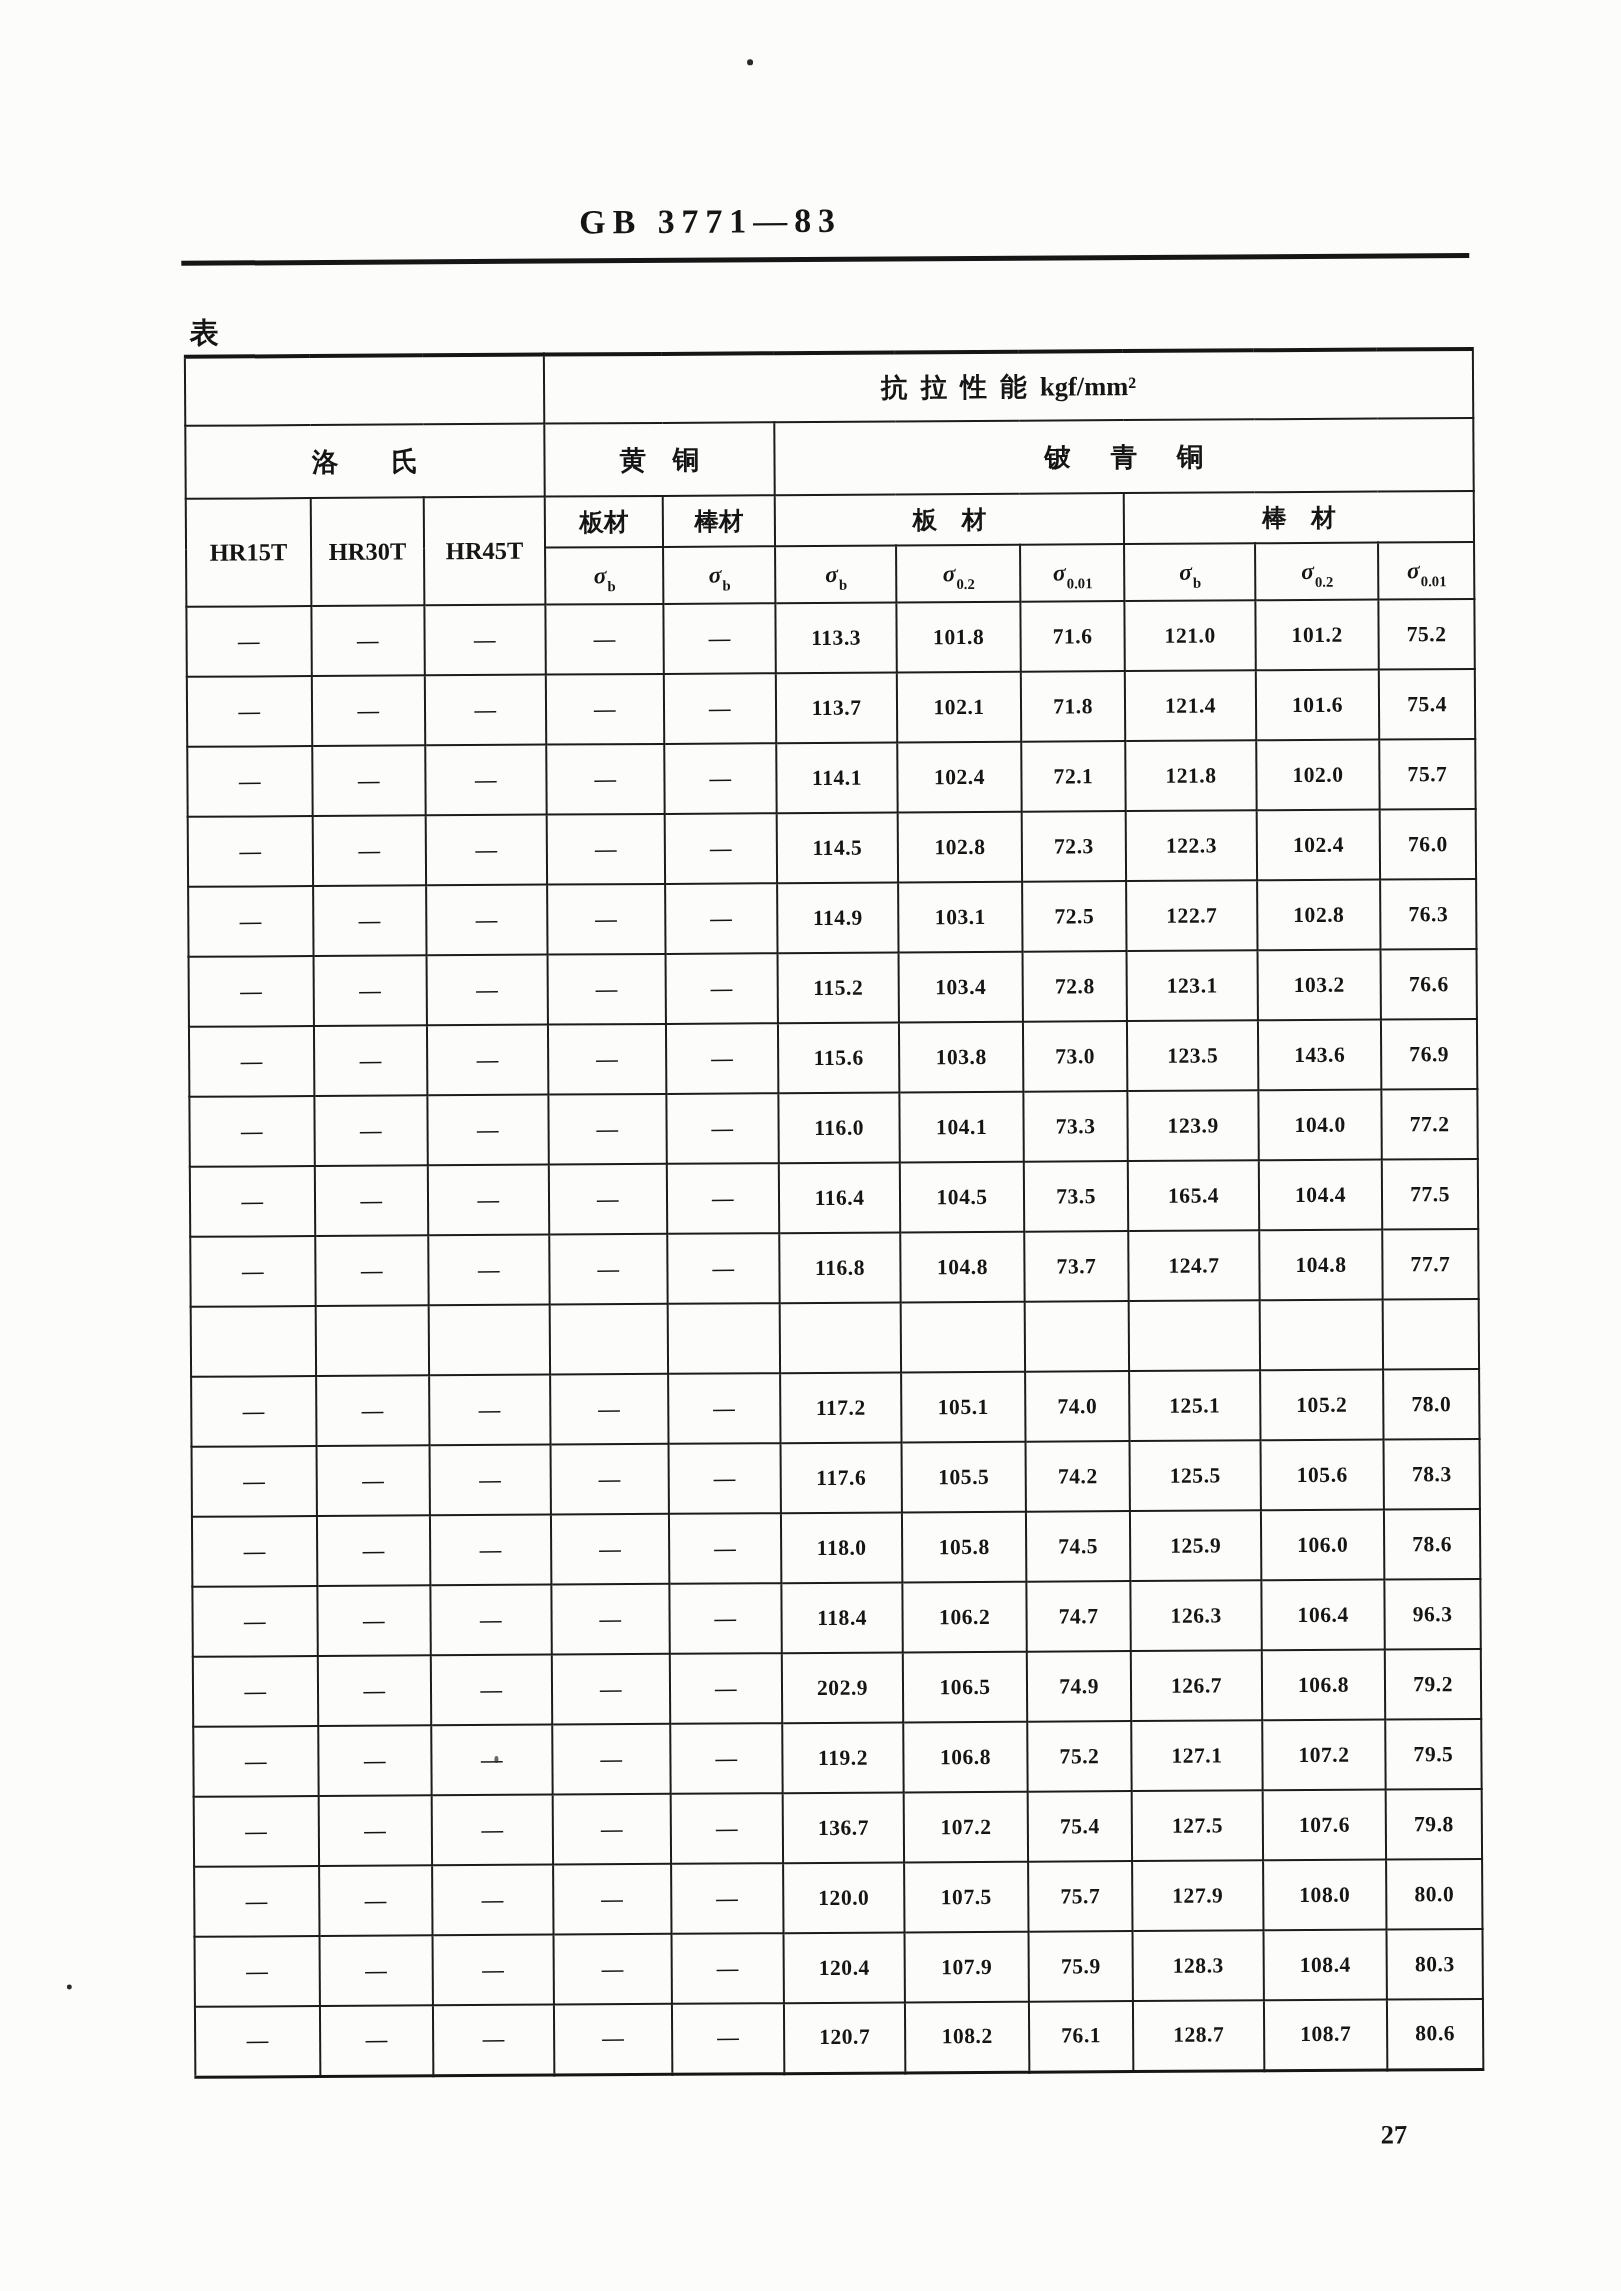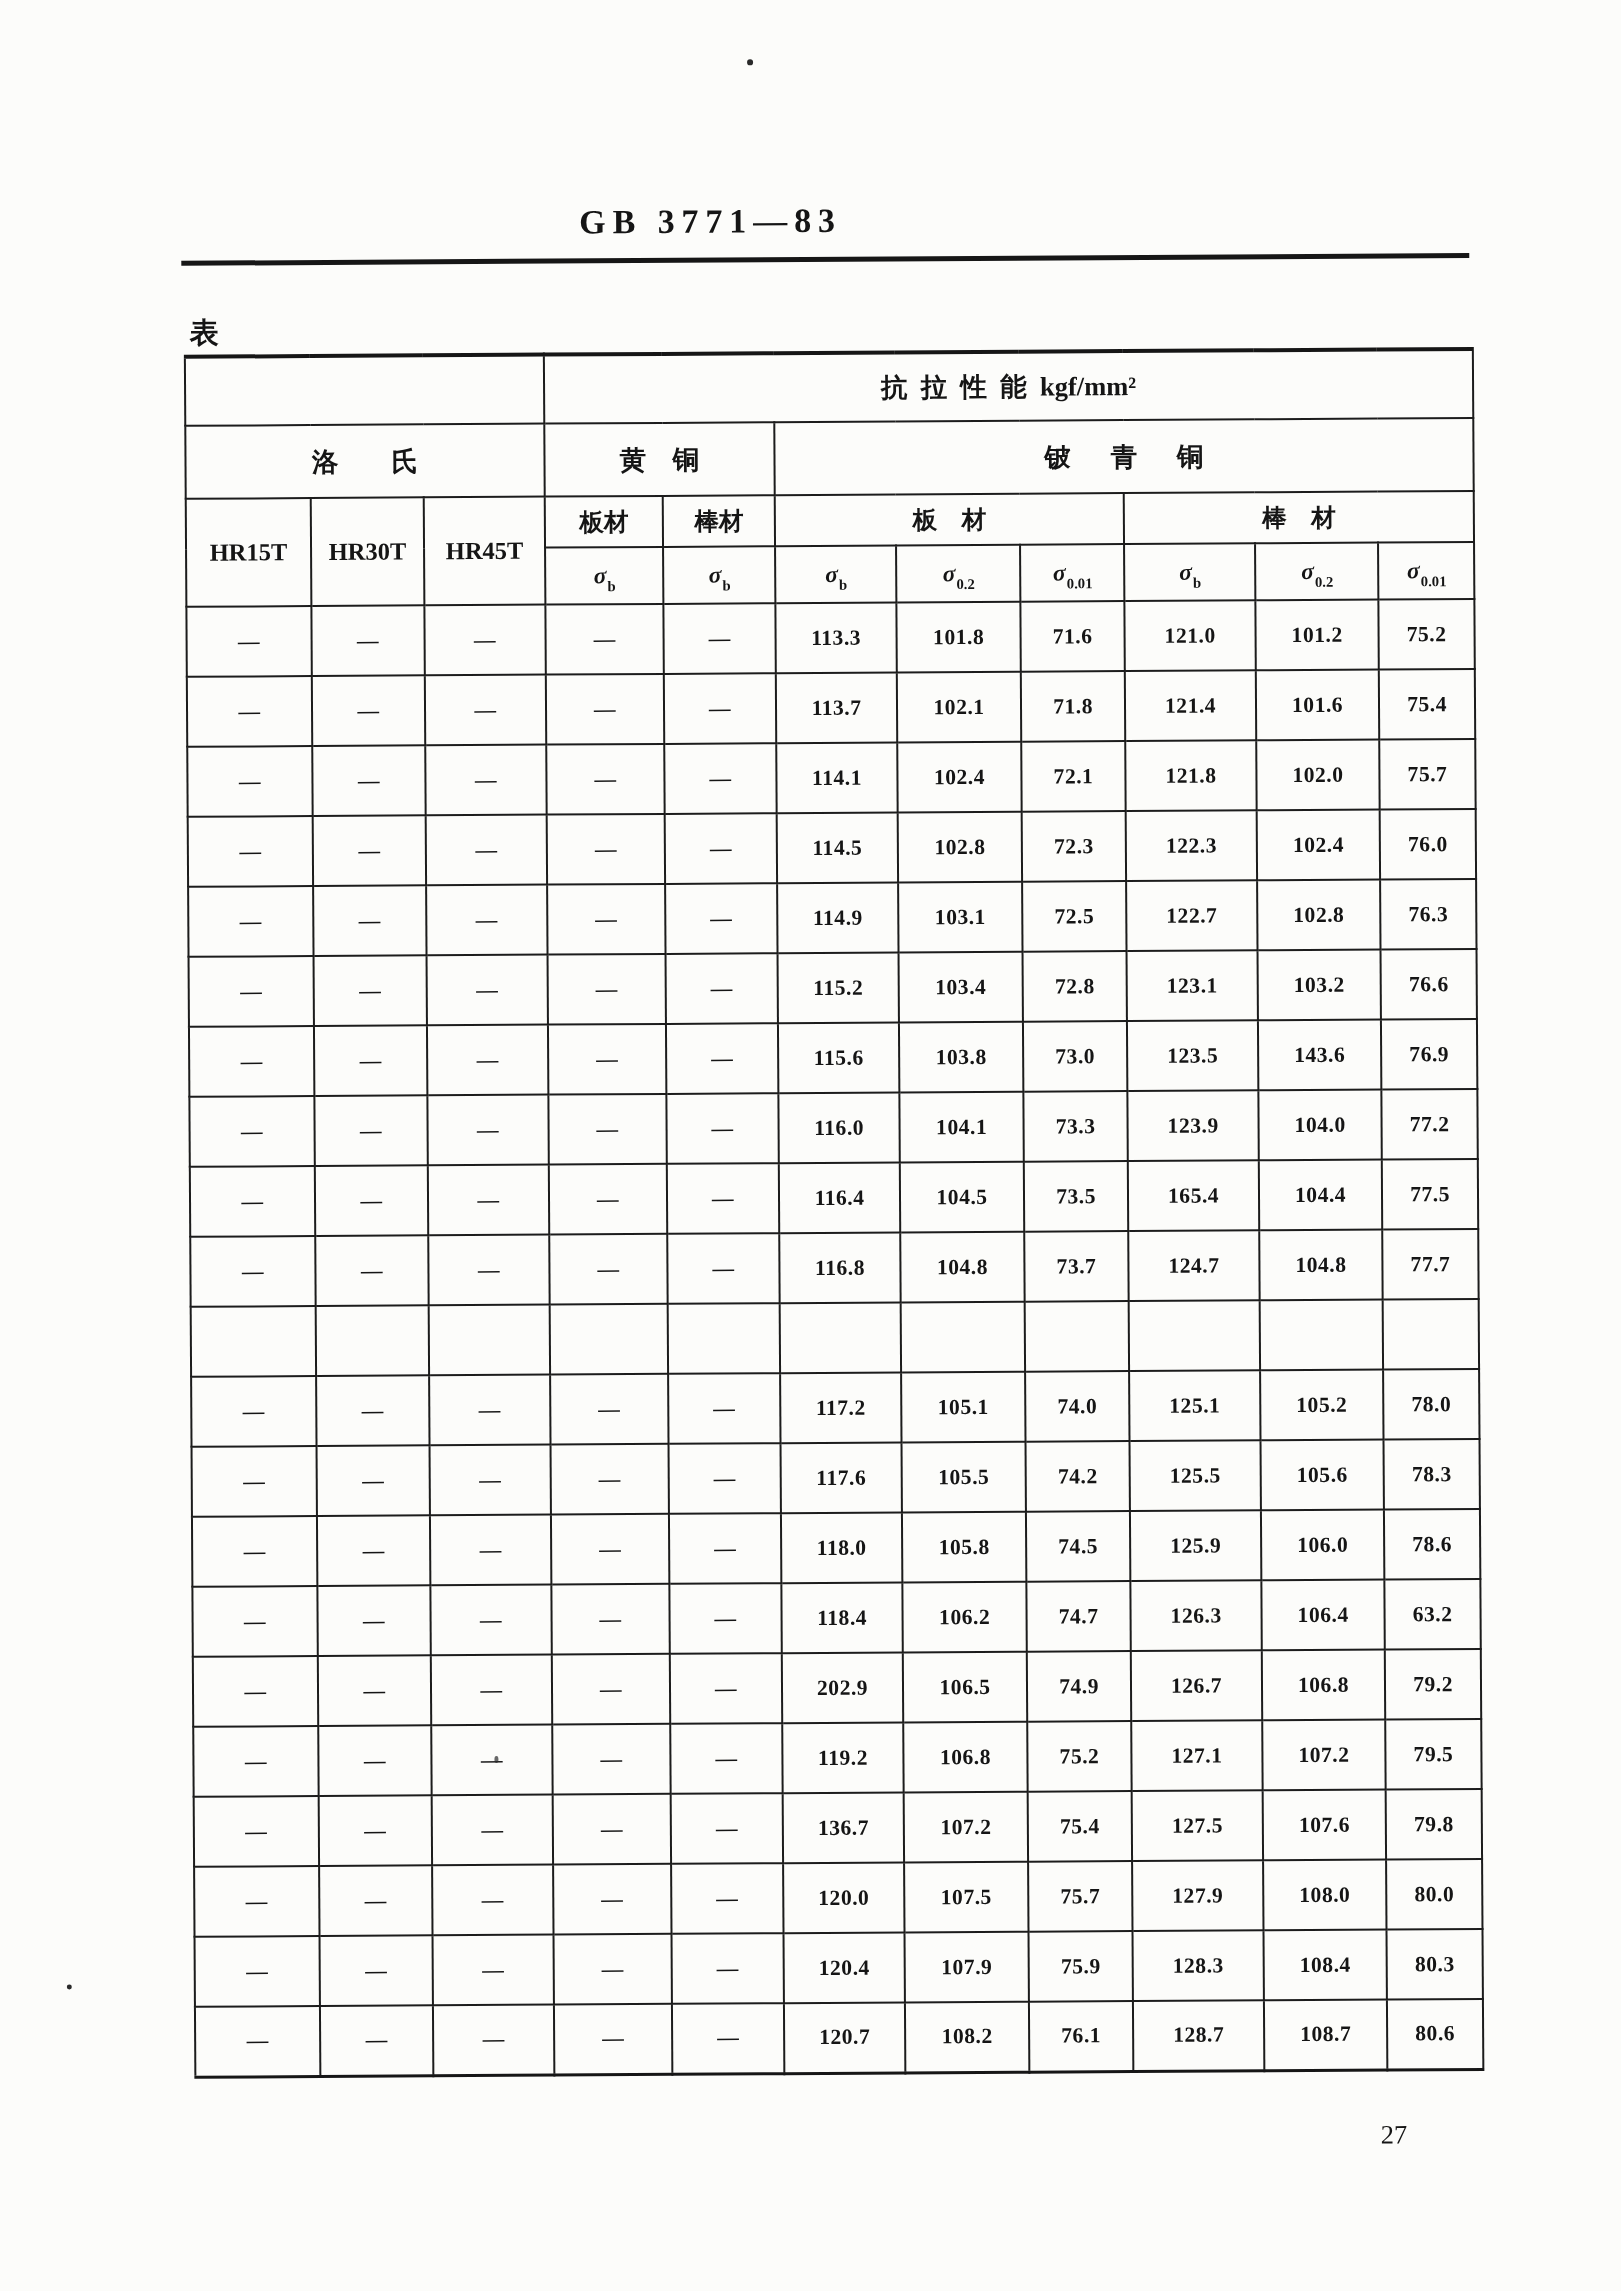--- a/index.html
+++ b/index.html
@@ -75,21 +75,21 @@
   tr.rowC td { font-size: 24.5px; }
   tbody td { font-size: 21.6px; letter-spacing: 0.5px; }
   .pre { white-space: pre; }
   .sg { font-style: italic; font-size: 23.5px; }
   .sb { font-size: 14.7px; position: relative; top: 7.8px; left: 1px; }
   .page-num {
     position: absolute;
     left: 1374px;
     top: 2123px;
     font-size: 26.5px;
-    font-weight: normal;
+    font-weight: bold;
   }
   .speck { position: absolute; background: #2a2a2a; border-radius: 50%; }
   .speck.s1 { left: 753px; top: 59px; width: 5.9px; height: 5.9px; }
   .speck.s2 { left: 61px; top: 1980px; width: 4.9px; height: 4.9px; }
   .speck.s3 { left: 490px; top: 1754px; width: 3.9px; height: 6.9px; opacity: .7; }
 </style>
 </head>
 <body>
 
 <div class="sheet">
@@ -329,21 +329,21 @@
           <td>—</td>
           <td>—</td>
           <td>—</td>
           <td>—</td>
           <td>—</td>
           <td>118.4</td>
           <td>106.2</td>
           <td>74.7</td>
           <td>126.3</td>
           <td>106.4</td>
-          <td>63.2</td>
+          <td>96.3</td>
         </tr>
         <tr>
           <td>—</td>
           <td>—</td>
           <td>—</td>
           <td>—</td>
           <td>—</td>
           <td>202.9</td>
           <td>106.5</td>
           <td>74.9</td>

